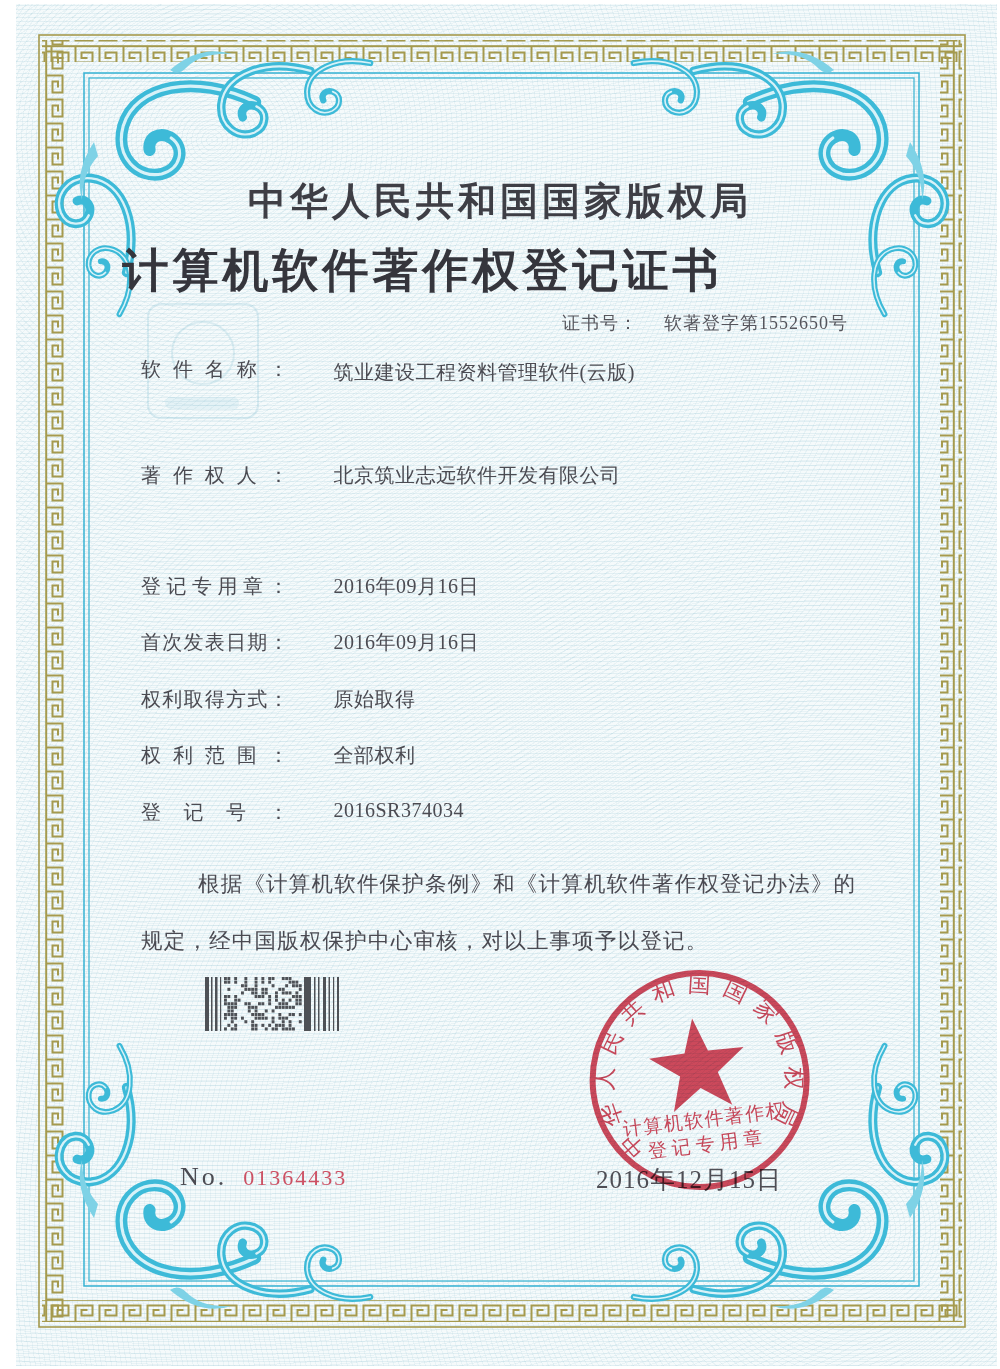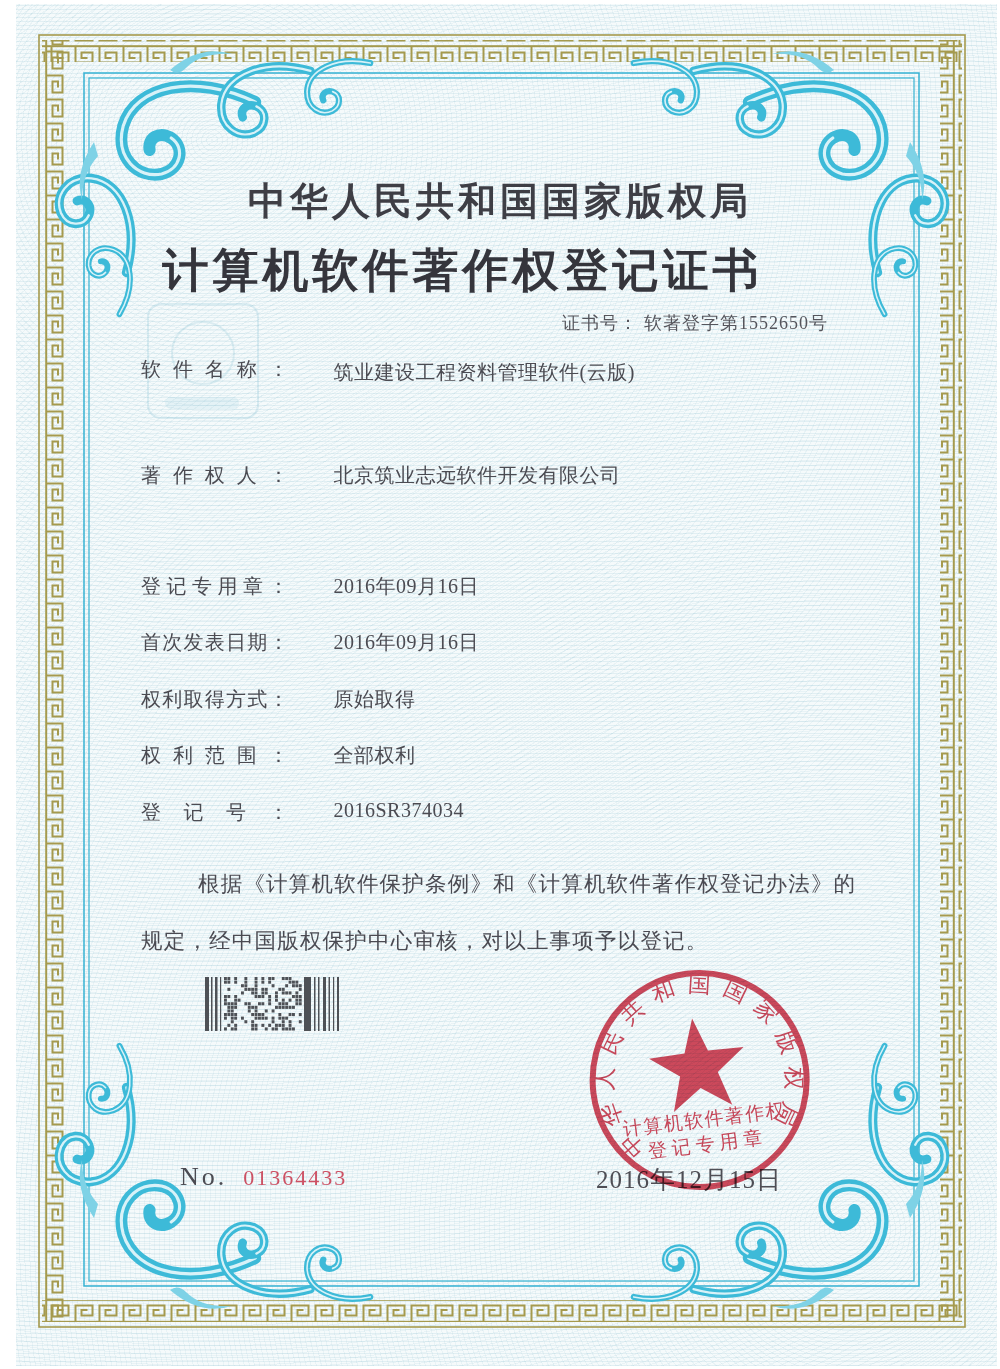--- a/index.html
+++ b/index.html
@@ -8,23 +8,23 @@
          background-color:#f5fafb;
          background-image:
            repeating-radial-gradient(circle at 20% 10%, rgba(120,178,198,.10) 0 1px, transparent 1px 5px),
            repeating-radial-gradient(circle at 85% 90%, rgba(120,178,198,.10) 0 1px, transparent 1px 5px),
            repeating-linear-gradient(0deg, rgba(128,184,204,.17) 0 1px, transparent 1px 4px);}
   #frame{position:absolute;left:0;top:0;width:1000px;height:1369px;pointer-events:none;}
   .abs{position:absolute;white-space:nowrap;}
   .authority{left:0;top:176px;width:1000px;text-align:center;font-size:38px;font-weight:700;
              letter-spacing:4px;color:#3e3e45;}
   .cert-title{left:0;top:240px;width:845px;text-align:center;font-size:46px;font-weight:700;
-              letter-spacing:4px;color:#35353c;padding-left:40px;}
+              letter-spacing:4px;color:#35353c;}
   .certno{left:562px;top:311px;font-size:18px;color:#55555c;letter-spacing:1px;}
-  .certno .val{margin-left:6px;}
+  .certno .val{margin-left:26px;}
   .frow{left:141px;font-size:20px;color:#4b4b52;letter-spacing:.5px;}
   .flabel{display:inline-block;width:148px;text-align:justify;text-align-last:justify;
           vertical-align:top;}
   .fval{display:inline-block;margin-left:39px;vertical-align:top;}
   .fval div{line-height:33px;}
   .stmt{left:141px;font-size:21.5px;color:#4a4a52;letter-spacing:1.2px;text-align:center;}
   .stmt.l1{text-indent:57px;}
   .serial{left:180px;top:1162px;font-size:26px;color:#4b4b52;letter-spacing:3px;}
   .serial .num{font-family:Liberation Serif, serif;font-size:22px;
                color:#cc5063;letter-spacing:2px;margin-left:16px;}

